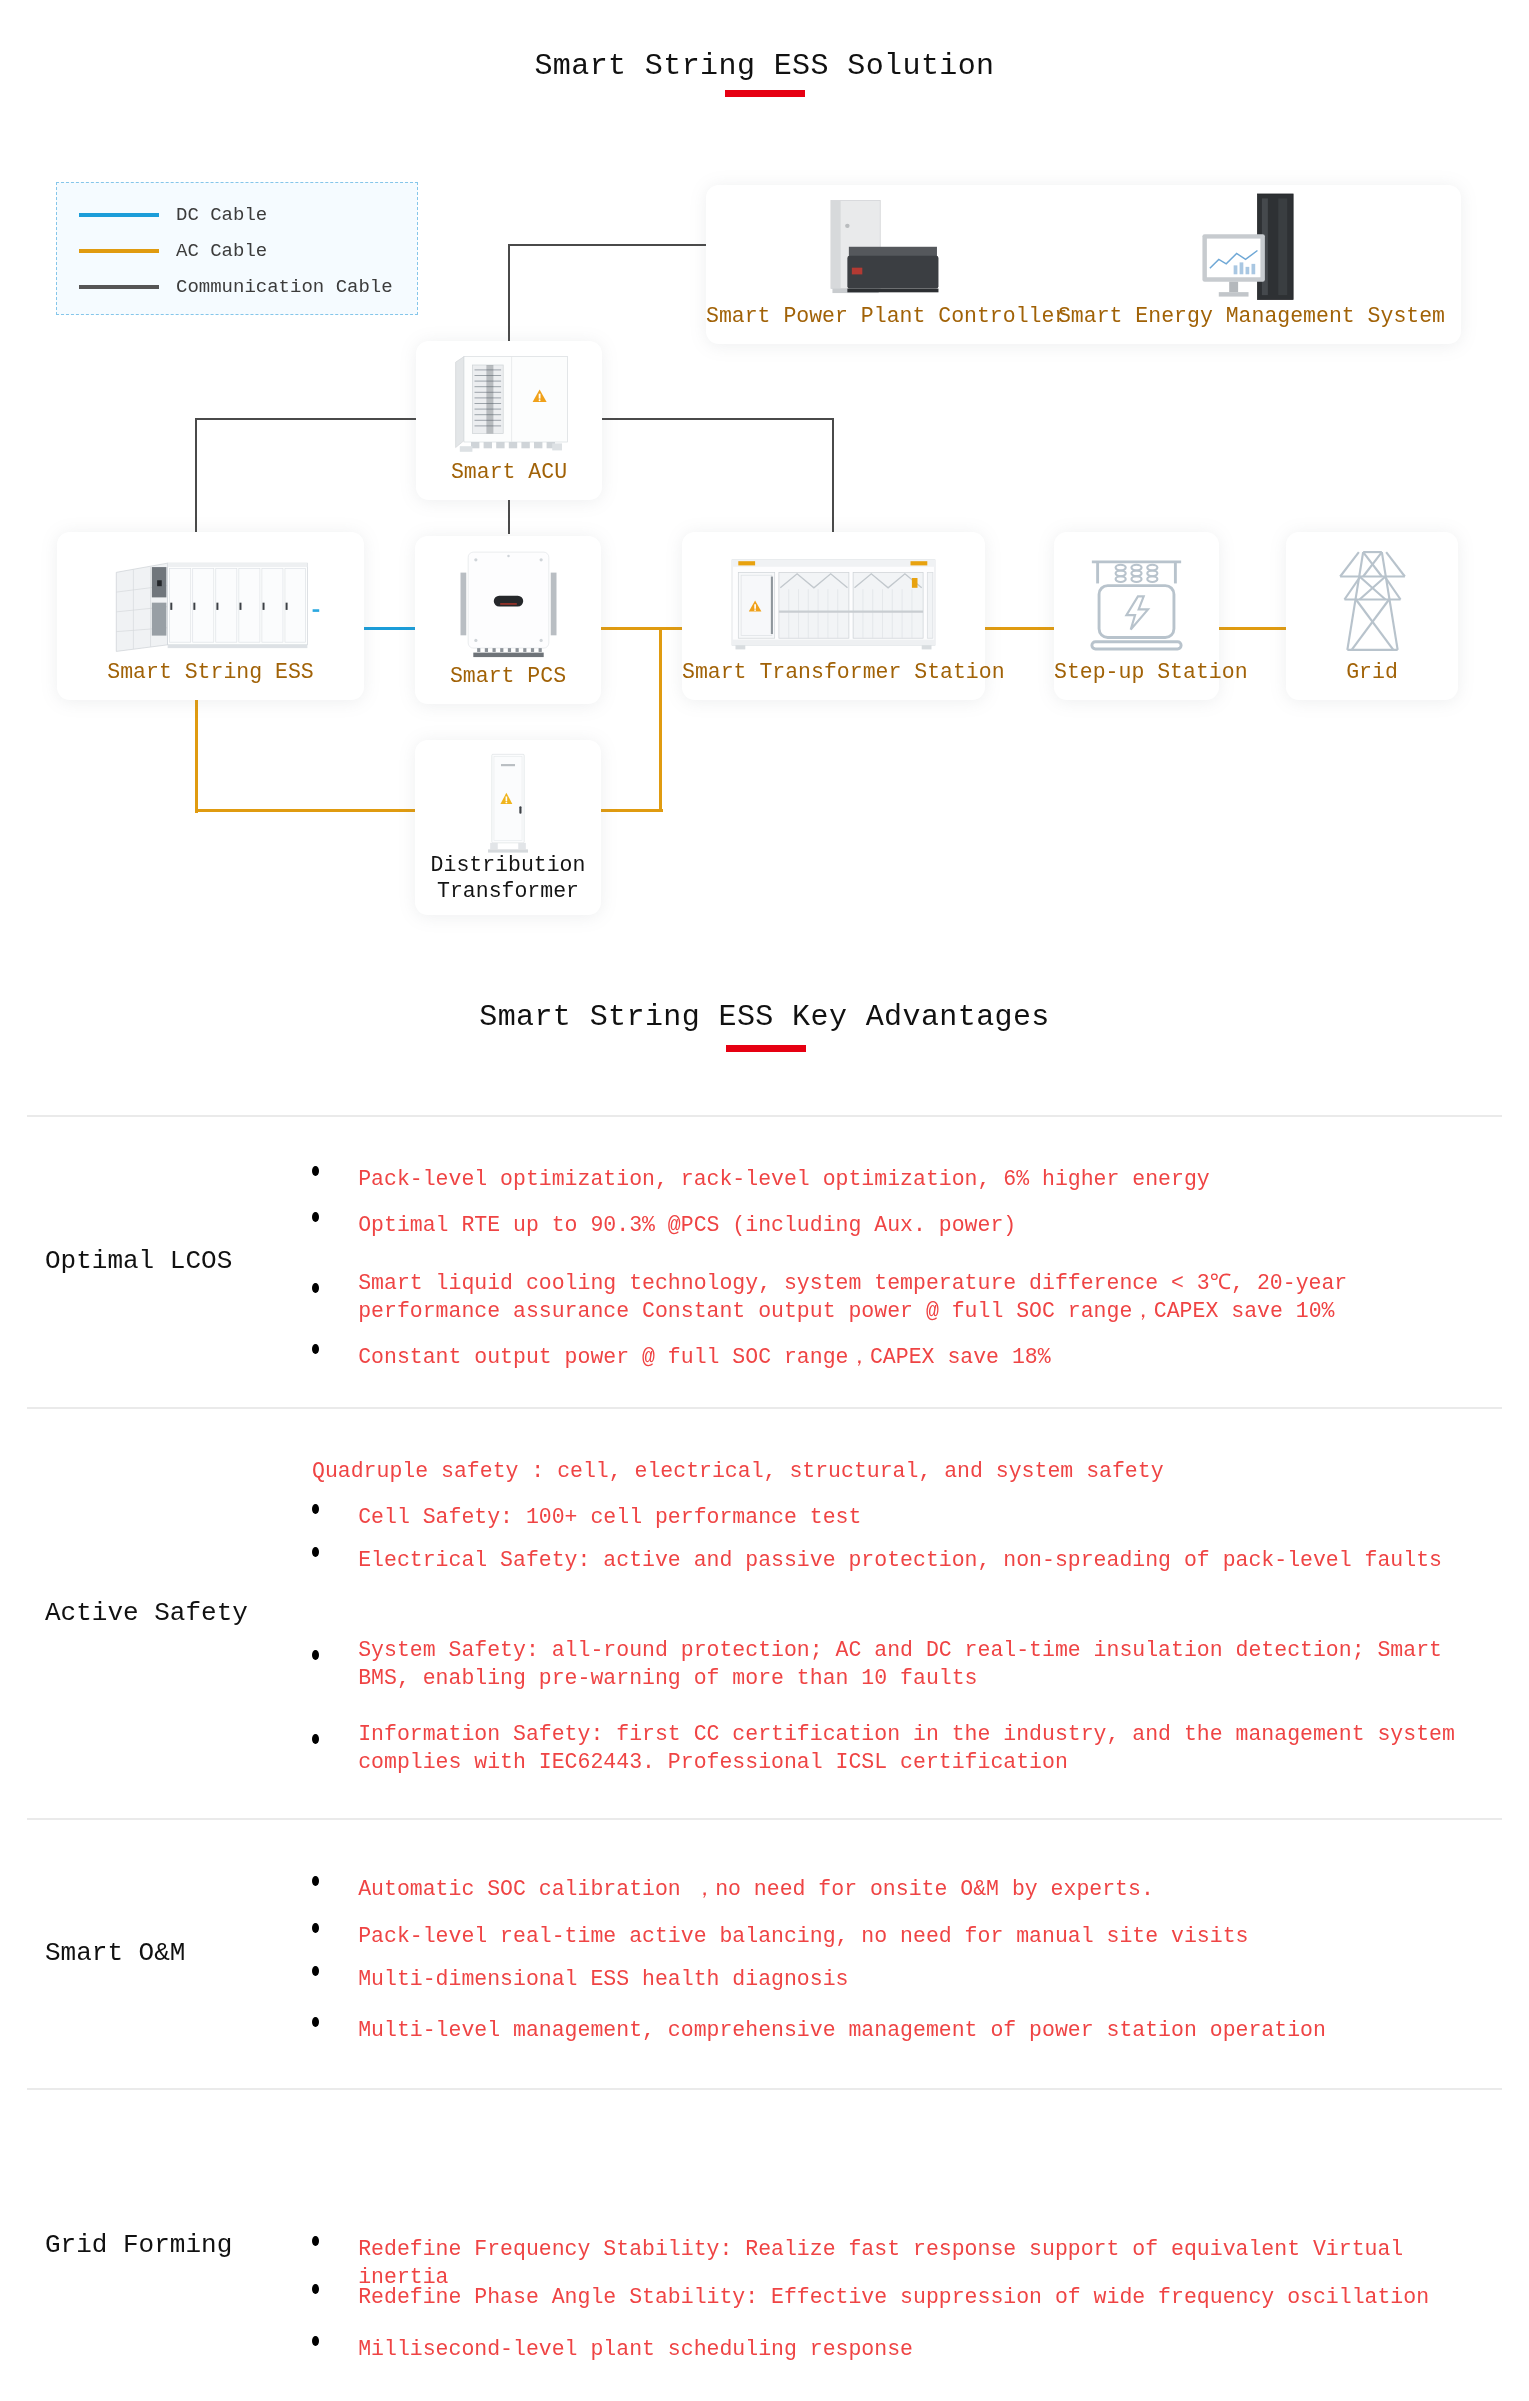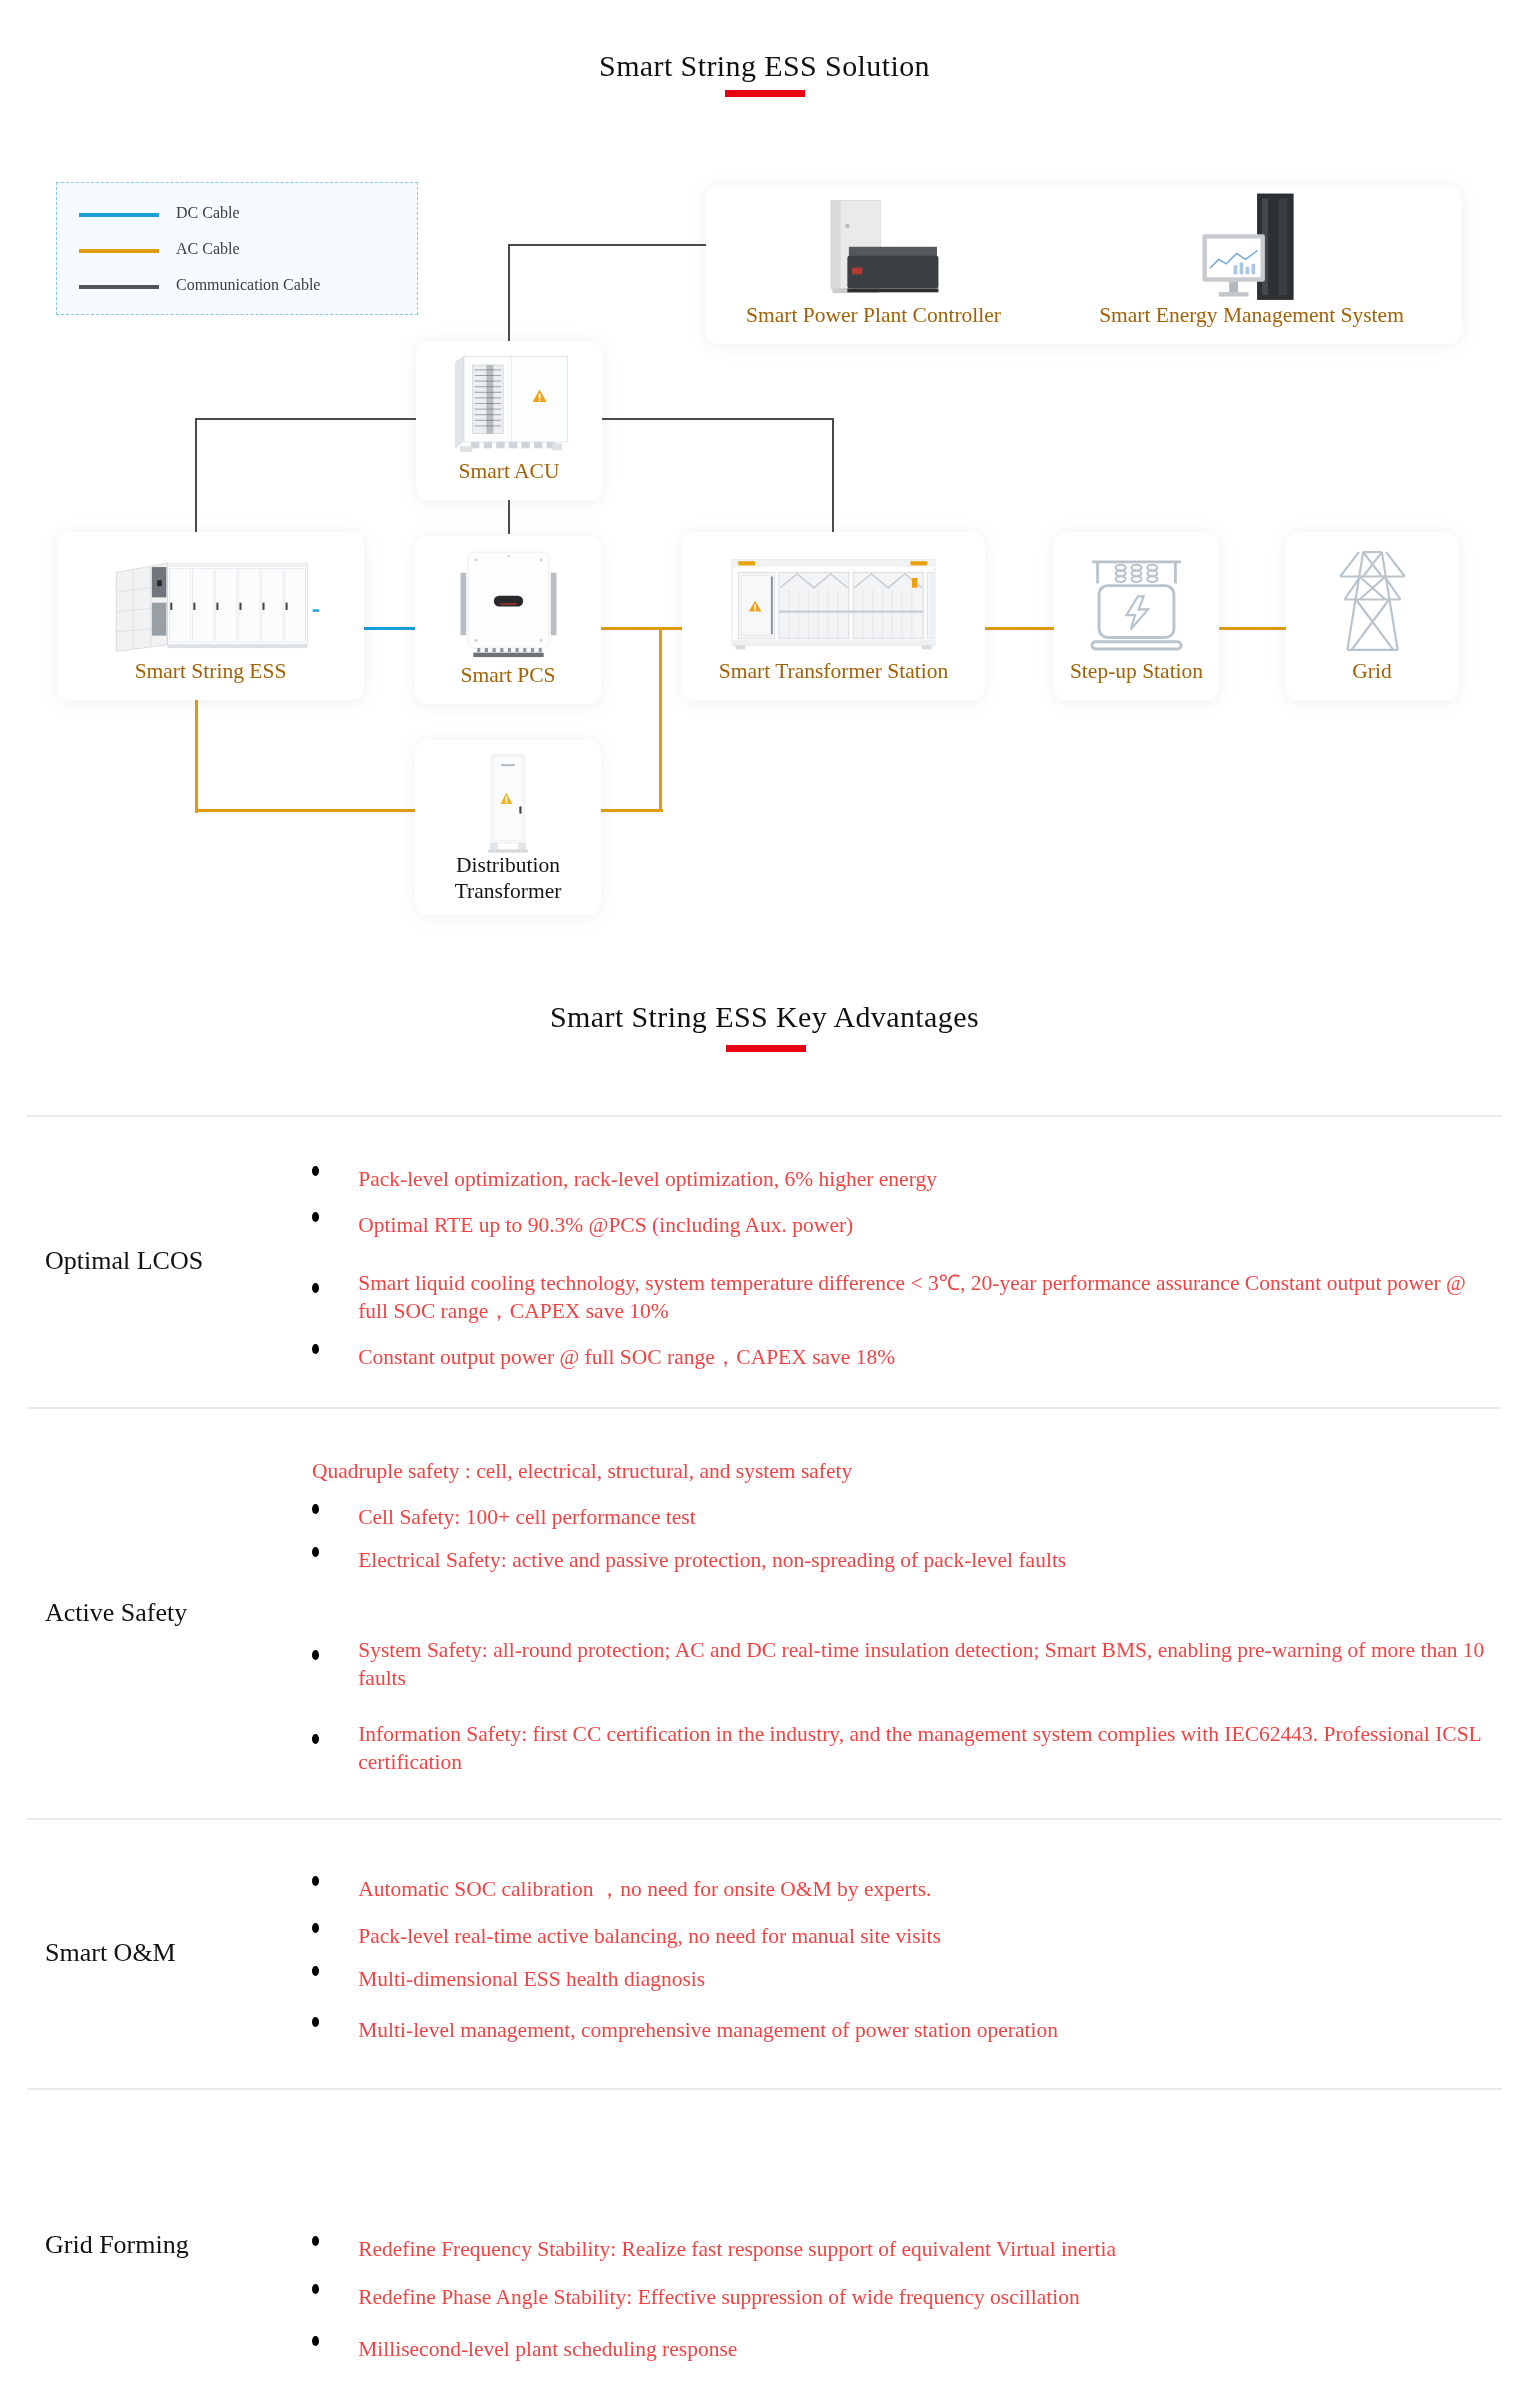--- a/index.html
+++ b/index.html
@@ -1,26 +1,26 @@
 <!DOCTYPE html>
 <html style="font-size:12.7px"><head>
 <meta charset="utf-8">
 <style>
   html,body{margin:0;padding:0;background:#fff;}
   #page{position:relative;width:1529px;height:2401px;background:#ffffff;overflow:hidden;
-        font-family:Liberation Serif, serif;color:#1a1a1a;}
+        font-family:Liberation Mono, monospace;color:#1a1a1a;}
   
   .big-title{position:absolute;left:0;right:0;text-align:center;font-size:30px;font-weight:400;color:#111;letter-spacing:0.4px;}
   .red-bar{position:absolute;width:80px;height:7.2px;background:#e60012;}
   
   #legend{position:absolute;left:56px;top:182px;width:362px;height:133px;background:#f5fbff;
           border:0.8px dashed #85c6ea;box-sizing:border-box;}
   .legend-row{position:absolute;left:0;width:100%;height:0;}
   .legend-line{position:absolute;left:22px;width:80px;height:3.2px;top:-1.6px;}
-  .legend-label{position:absolute;left:119px;top:-11px;font-size:16px;color:#3c3c3c;white-space:nowrap;}
+  .legend-label{position:absolute;left:119px;top:-11px;font-size:19px;color:#3c3c3c;white-space:nowrap;}
   
   .wire{position:absolute;z-index:1;}
   .comm{background:#4a4a4a;}
   .dc{background:#1b9dd9;}
   .ac{background:#e09b10;}
   
   .card{position:absolute;background:#ffffff;border-radius:12.7px;z-index:2;
         box-shadow:0 1.6px 17.5px rgba(120,130,140,0.13);}
   .nlabel{position:absolute;left:0;right:0;bottom:16px;text-align:center;font-size:21.5px;color:#a16207;white-space:nowrap;}
   .nlabel2{position:absolute;left:0;right:0;bottom:11px;text-align:center;font-size:21.5px;color:#141414;line-height:26px;}

